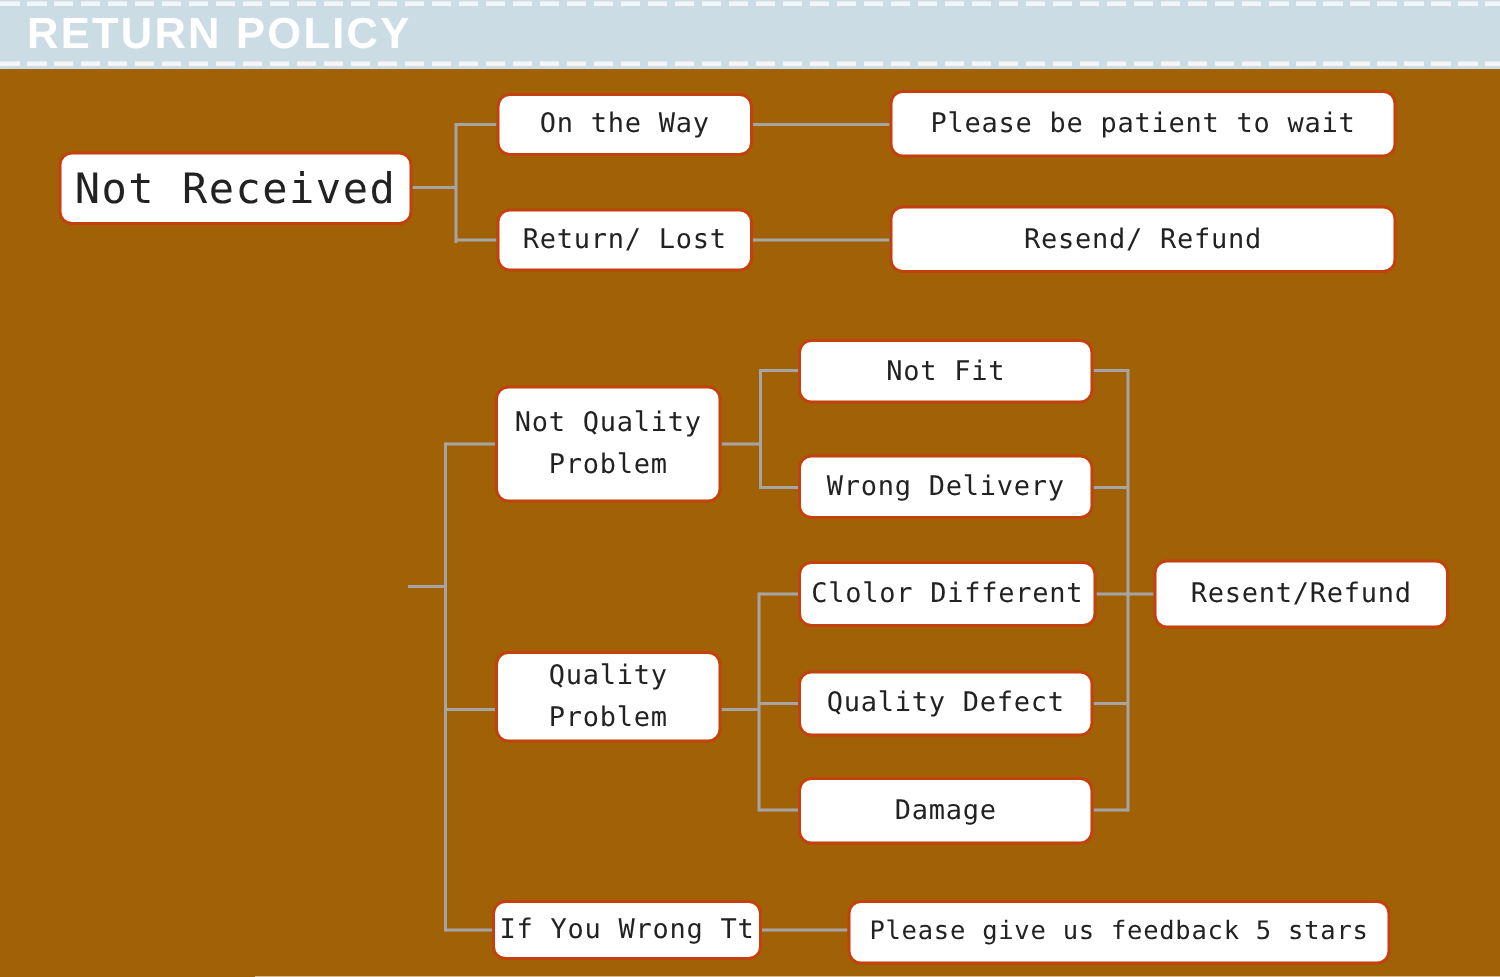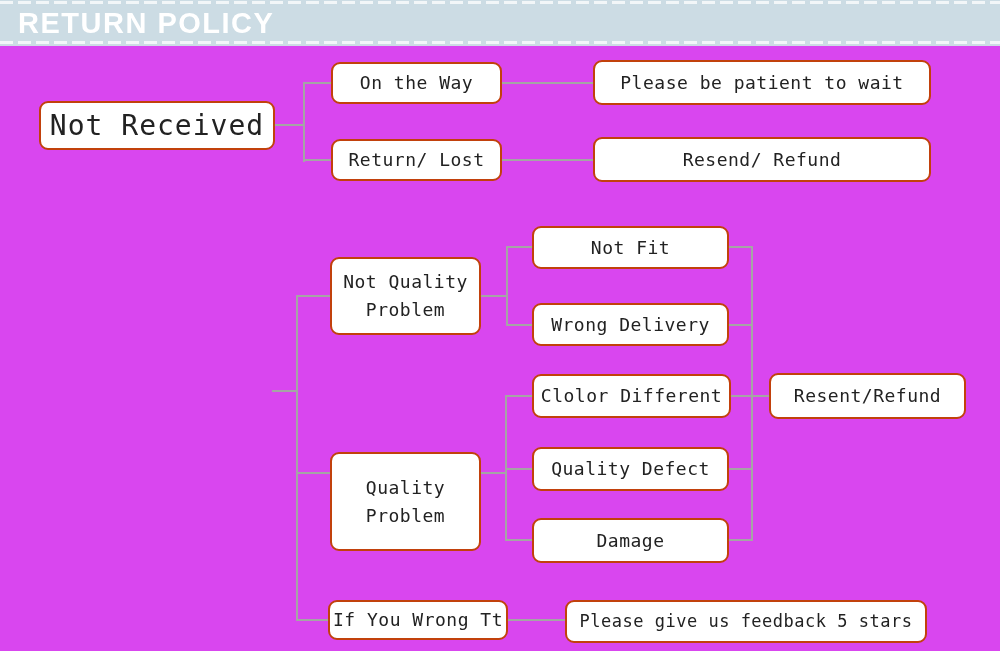--- a/index.html
+++ b/index.html
@@ -1,20 +1,20 @@
 <!DOCTYPE html>
 <html><head>
 <meta charset="utf-8">
 <style>
   html, body { margin: 0; padding: 0; background: #ffffff; }
   .stage {
     position: relative;
     width: 1000px;
     height: 651px;
-    background: #d946ef;
+    background: #a16207;
     overflow: hidden;
     font-family: "DejaVu Sans Mono", monospace;
   }
   
   .band {
     position: absolute;
     left: 0; top: 0;
     width: 1000px; height: 46px;
     background: #ccdce4;
   }
@@ -61,21 +61,21 @@
   #n-on-the-way          { left: 331px; top: 62px;  width: 171px; height: 42px; }
   #n-please-wait         { left: 593px; top: 60px;  width: 338px; height: 45px; }
   #n-return-lost         { left: 331px; top: 139px; width: 171px; height: 42px; }
   #n-resend-refund       { left: 593px; top: 137px; width: 338px; height: 45px; }
   #n-received            { left: 36px;  top: 366px; width: 236px; height: 50px; }
   #n-not-quality-problem { left: 330px; top: 257px; width: 151px; height: 78px; }
   #n-not-fit             { left: 532px; top: 226px; width: 197px; height: 43px; }
   #n-wrong-delivery      { left: 532px; top: 303px; width: 197px; height: 43px; }
   #n-clolor-different    { left: 532px; top: 374px; width: 199px; height: 44px; }
   #n-resent-refund       { left: 769px; top: 373px; width: 197px; height: 46px; }
-  #n-quality-problem     { left: 330px; top: 434px; width: 151px; height: 99px; margin-top: 18px; }
+  #n-quality-problem     { left: 330px; top: 434px; width: 151px; height: 61px; }
   #n-quality-defect      { left: 532px; top: 447px; width: 197px; height: 44px; }
   #n-damage              { left: 532px; top: 518px; width: 197px; height: 45px; }
   #n-if-you-like         { left: 328px; top: 600px; width: 180px; height: 40px; }
   #n-feedback            { left: 565px; top: 600px; width: 362px; height: 43px; font-size: 17px; }
   
   .ln {
     position: absolute;
     background: #a5a5a5;
     z-index: 1;
   }

